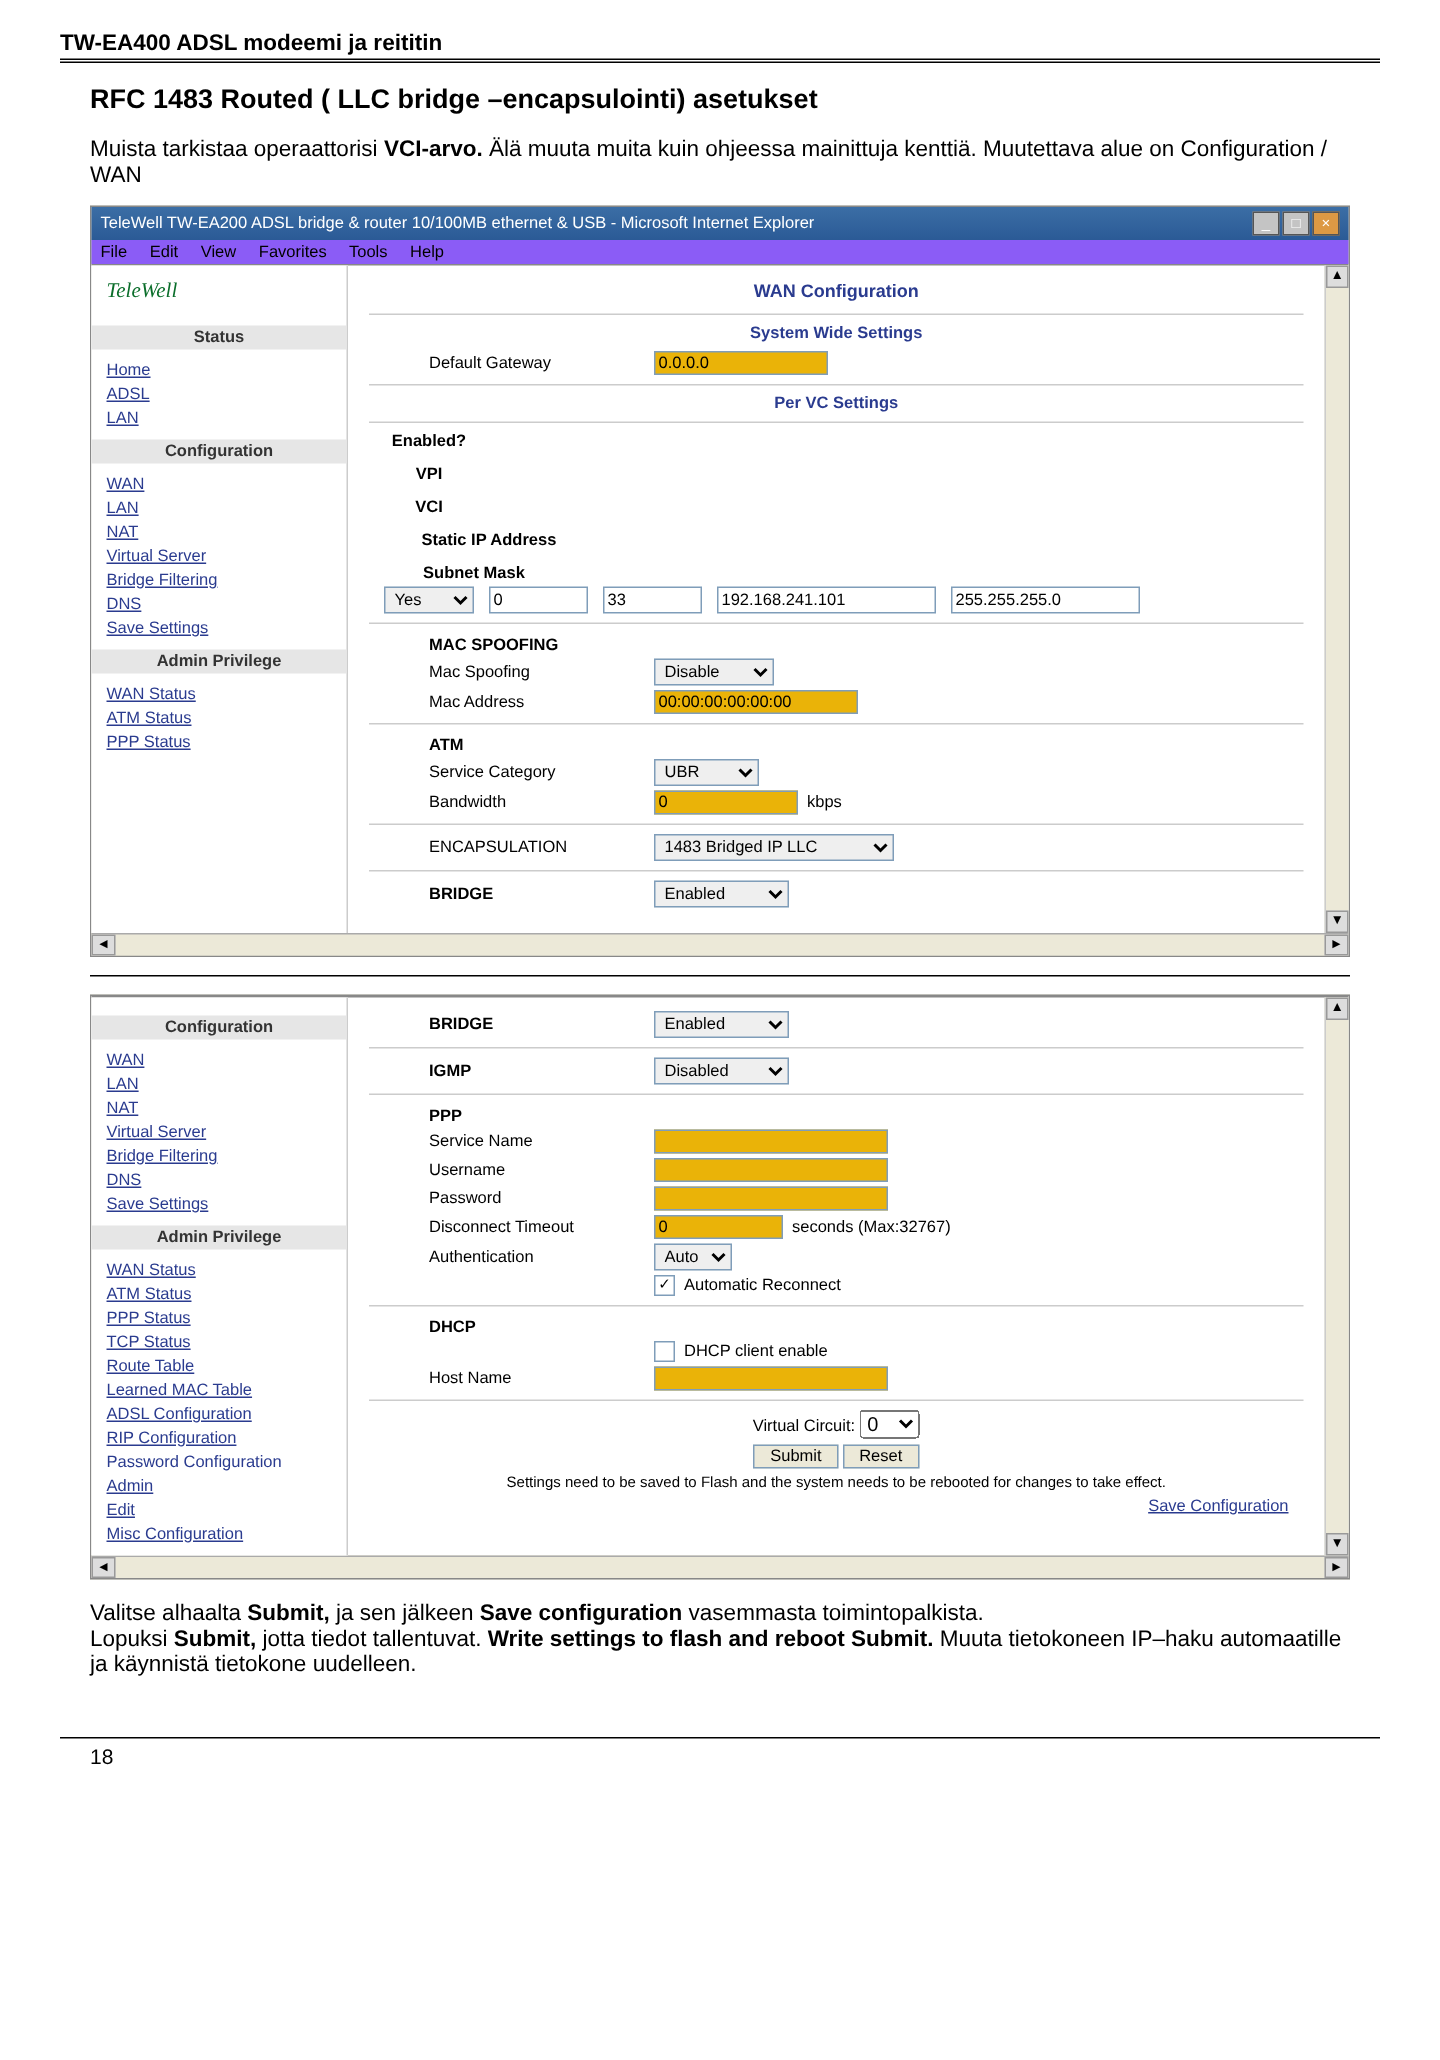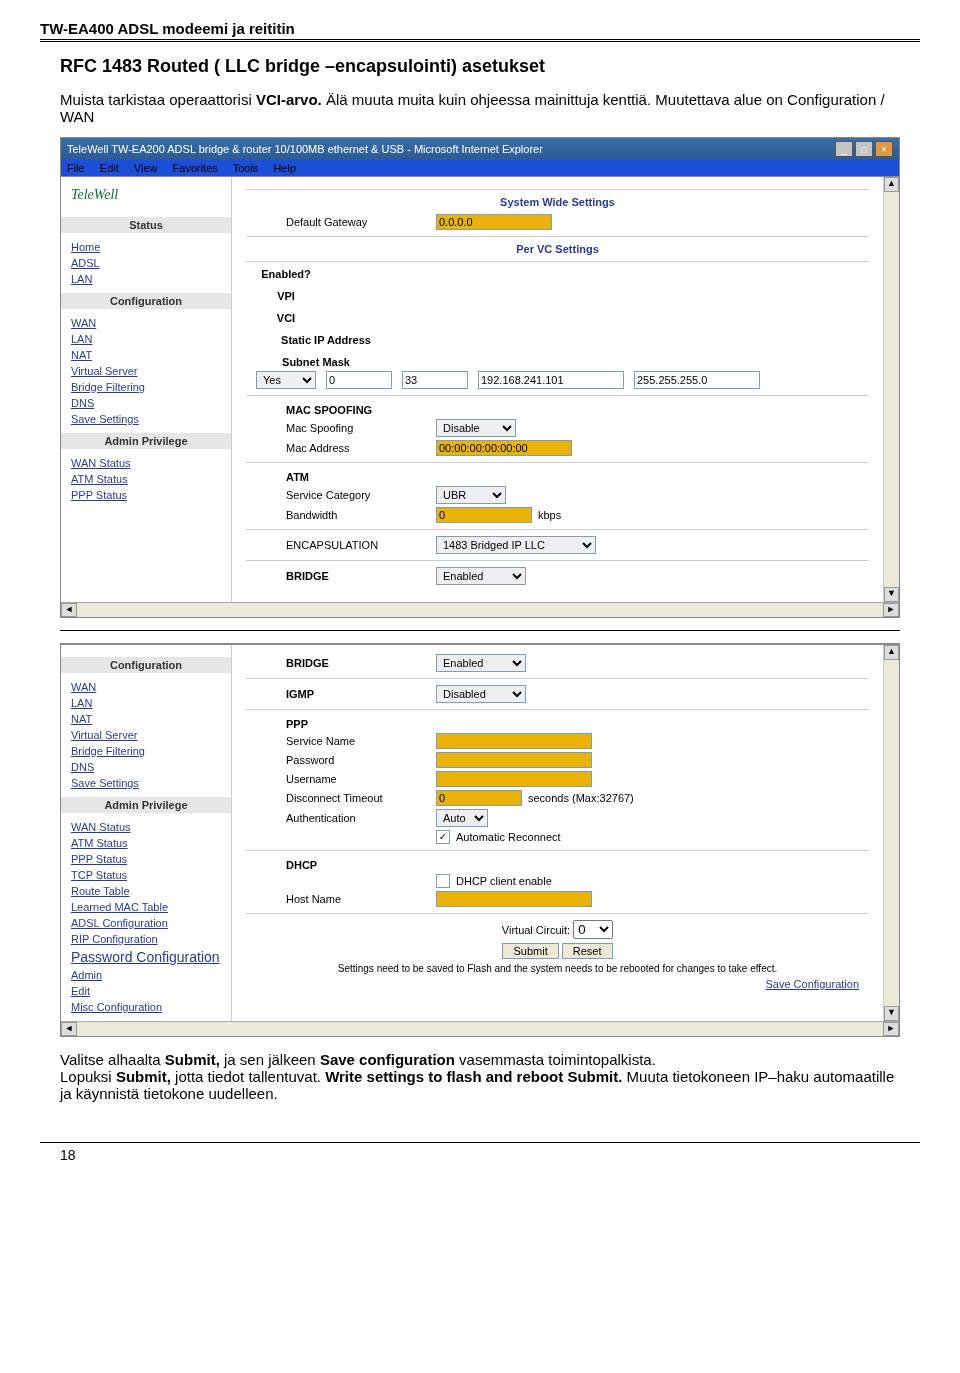--- a/index.html
+++ b/index.html
@@ -53,21 +53,21 @@
     background: #c4c4c4;
     width: 16px;
     height: 14px;
     font-size: 10px;
     display: flex;
     align-items: center;
     justify-content: center;
     border: 1px solid #555;
   }
   .menubar {
-    background: #1d4ed8;
+    background: #8b5cf6;
     padding: 2px 6px;
     font-size: 11px;
   }
   .menubar span { margin-right: 12px; }
   .content-area {
     background: #fff;
     display: flex;
     border-top: 1px solid #888;
   }
   .left-pane {
@@ -94,22 +94,21 @@
   }
   .nav-item {
     color: #2a3b8f;
     padding: 2px 10px;
     font-size: 11px;
     text-decoration: underline;
   }
   .nav-item-plain {
     color: #2a3b8f;
     padding: 2px 10px;
-    font-size: 14px;
-    text-decoration: underline;
+    font-size: 11px;
   }
   .right-pane {
     flex: 1;
     padding: 6px 14px 14px 14px;
   }
   .section-title {
     color: #2a3b8f;
     font-weight: bold;
     text-align: center;
     font-size: 12px;
@@ -266,20 +265,21 @@
         <div class="nav-item">Virtual Server</div>
         <div class="nav-item">Bridge Filtering</div>
         <div class="nav-item">DNS</div>
         <div class="nav-item">Save Settings</div>
         <div class="nav-heading">Admin Privilege</div>
         <div class="nav-item">WAN Status</div>
         <div class="nav-item">ATM Status</div>
         <div class="nav-item">PPP Status</div>
       </div>
       <div class="right-pane">
+        <div class="section-title">WAN Configuration</div>
         <div class="hr"></div>
         <div class="sub-title">System Wide Settings</div>
         <div class="row">
           <span class="lbl">Default Gateway</span>
           <input class="txt" style="width: 110px;" value="0.0.0.0">
         </div>
         <div class="hr"></div>
         <div class="sub-title">Per VC Settings</div>
         <div class="hr"></div>
         <div class="tbl-head">
@@ -377,25 +377,25 @@
           <span class="lbl" style="font-weight:bold">IGMP</span>
           <select style="width:90px"><option>Disabled</option></select>
         </div>
         <div class="hr"></div>
         <div class="group-label">PPP</div>
         <div class="row">
           <span class="lbl">Service Name</span>
           <input class="txt" style="width: 150px;">
         </div>
         <div class="row">
+          <span class="lbl">Username</span>
+          <input class="txt" style="width: 150px;">
+        </div>
+        <div class="row">
           <span class="lbl">Password</span>
-          <input class="txt" style="width: 150px;">
-        </div>
-        <div class="row">
-          <span class="lbl">Username</span>
           <input class="txt" style="width: 150px;">
         </div>
         <div class="row">
           <span class="lbl">Disconnect Timeout</span>
           <input class="txt" style="width: 80px;" value="0">
           <span style="margin-left:6px">seconds (Max:32767)</span>
         </div>
         <div class="row">
           <span class="lbl">Authentication</span>
           <select style="width:52px"><option>Auto</option></select>

